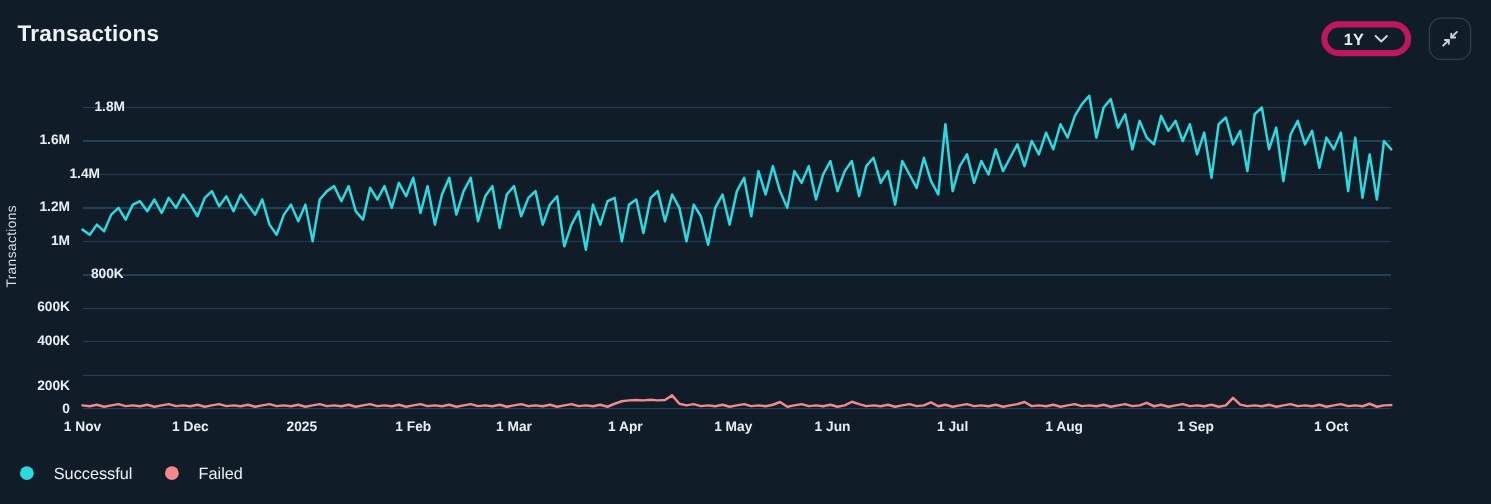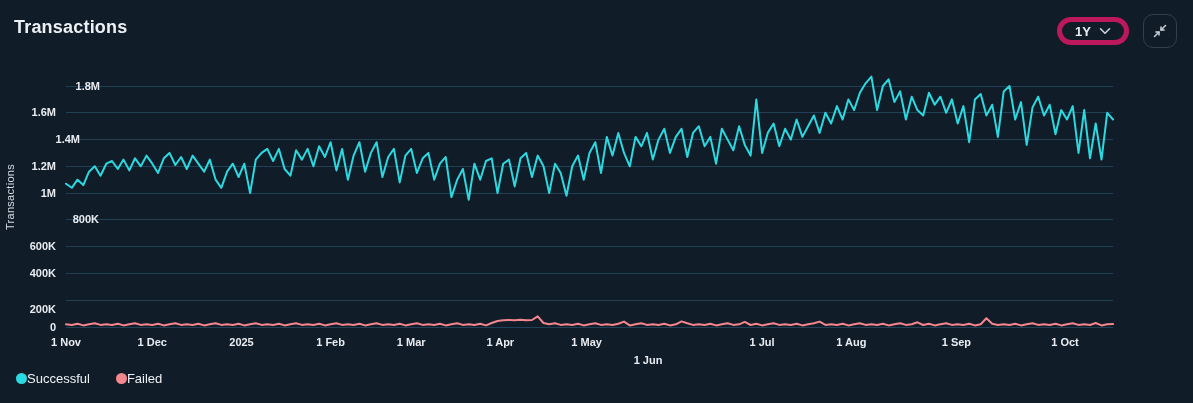--- a/index.html
+++ b/index.html
@@ -38,21 +38,21 @@
   }
   .xticks{position:absolute;left:0;top:336px;right:0;height:16px;}
   .ylabel{
     position:absolute;left:-89px;top:190px;width:200px;height:14px;
     text-align:center;font-size:11px;font-weight:400;color:#d6dce2;
     transform:rotate(-90deg);letter-spacing:.3px;
   }
   .legend{
     position:absolute;left:16px;top:371px;display:flex;align-items:center;gap:26px;
   }
-  .legend-item{display:flex;align-items:center;gap:0;cursor:pointer;}
+  .legend-item{display:flex;align-items:center;gap:16px;cursor:pointer;}
   .legend-dot{width:11px;height:11px;border-radius:50%;}
   .legend-label{font-size:13px;color:#eef1f4;}
 </style>
 </head>
 <body>
 
 <div class="plot-wrap">
   <svg id="plot" width="1193" height="403" viewBox="0 0 1193 403">
       <line x1="66" x2="1113" y1="327.0" y2="327.0" stroke="#1f4055" stroke-width="1" shape-rendering="crispEdges"></line>
       <line x1="66" x2="1113" y1="300.2" y2="300.2" stroke="#1f4055" stroke-width="1" shape-rendering="crispEdges"></line>
@@ -80,21 +80,21 @@
       <div class="ytick" style="top: 79.5px; margin-left: 44px;">1.8M</div>
     </div>
   <div class="xticks" id="xticks">
       <div class="xtick" style="left: 66px;">1 Nov</div>
       <div class="xtick" style="left: 152.3px;">1 Dec</div>
       <div class="xtick" style="left: 241.5px;">2025</div>
       <div class="xtick" style="left: 330.6px;">1 Feb</div>
       <div class="xtick" style="left: 411.2px;">1 Mar</div>
       <div class="xtick" style="left: 500.3px;">1 Apr</div>
       <div class="xtick" style="left: 586.6px;">1 May</div>
-      <div class="xtick" style="left: 648px; margin-top: 18px;">1 Jun</div>
+      <div class="xtick" style="left: 666px;">1 Jun</div>
       <div class="xtick" style="left: 762.1px;">1 Jul</div>
       <div class="xtick" style="left: 851.3px;">1 Aug</div>
       <div class="xtick" style="left: 940.4px; margin-left: 16px;">1 Sep</div>
       <div class="xtick" style="left: 1065px;">1 Oct</div>
     </div>
   <div class="ylabel">Transactions</div>
 </div>
 
 <div class="header">
   <div class="title">Transactions</div>

